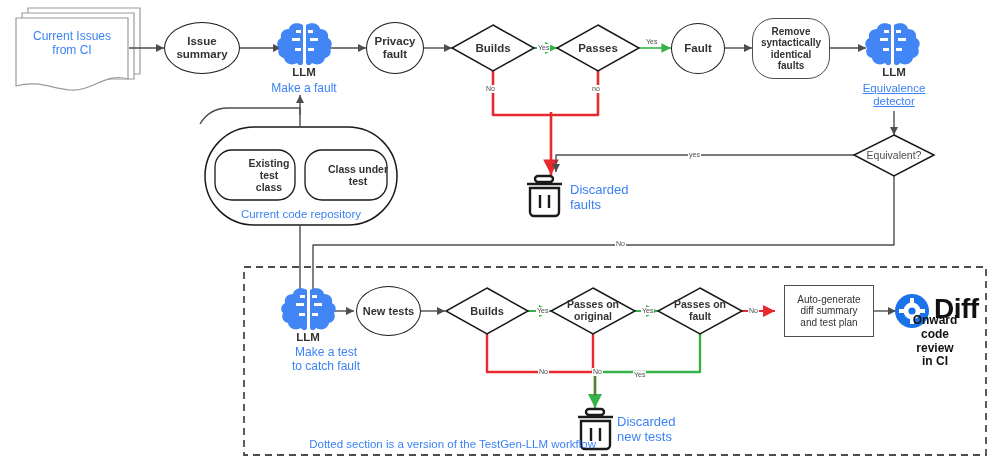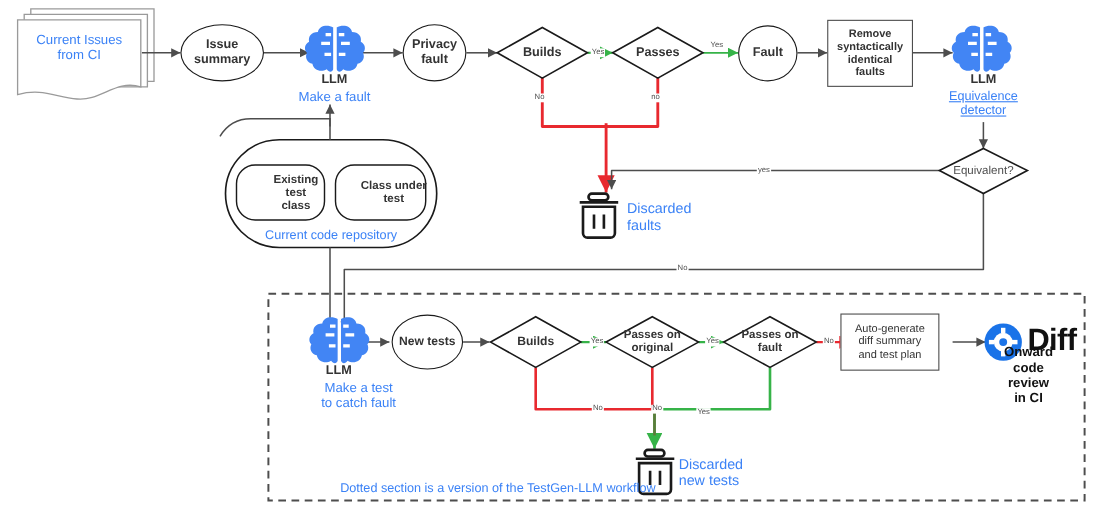--- a/index.html
+++ b/index.html
@@ -174,21 +174,21 @@
 
   <div class="diamond-wrap" style="left:452px;top:25px;width:82px;height:46px;">
     <div class="diamond-txt" style="font-size:11.5px;">Builds</div>
   </div>
   <div class="diamond-wrap" style="left:557px;top:25px;width:82px;height:46px;">
     <div class="diamond-txt" style="font-size:11.5px;">Passes</div>
   </div>
 
   <div class="node oval" style="left:671px;top:23px;width:54px;height:51px;font-size:11.5px;">Fault</div>
 
-  <div class="node rect" style="left:752px;top:18px;width:78px;height:61px;font-size:10px;white-space:pre-line;">Remove
+  <div class="node rect" style="left:752px;top:18px;width:78px;height:61px;font-size:10px;white-space:pre-line;border-radius:22px;">Remove
 syntactically
 identical
 faults</div>
 
   <div class="lbl bold" style="left:864px;top:66px;width:60px;font-size:11.5px;">LLM</div>
   <div class="lbl" style="left:845px;top:82px;width:98px;font-size:11.5px;white-space:pre-line;text-decoration:underline;">Equivalence
 detector</div>
 
   <div class="diamond-wrap" style="left:854px;top:135px;width:80px;height:41px;">
     <div class="diamond-txt" style="font-size:10.5px;font-weight:normal;color:#4d4d4d;">Equivalent?</div>
@@ -214,21 +214,21 @@
   </div>
   <div class="diamond-wrap" style="left:551px;top:288px;width:84px;height:46px;">
     <div class="diamond-txt" style="font-size:10.5px;white-space:pre-line;">Passes on
 original</div>
   </div>
   <div class="diamond-wrap" style="left:658px;top:288px;width:84px;height:46px;">
     <div class="diamond-txt" style="font-size:10.5px;white-space:pre-line;">Passes on
 fault</div>
   </div>
 
-  <div class="node rect" style="left:764px;top:285px;width:90px;height:52px;font-size:10px;font-weight:normal;white-space:pre-line;">Auto-generate
+  <div class="node rect" style="left:784px;top:285px;width:90px;height:52px;font-size:10px;font-weight:normal;white-space:pre-line;">Auto-generate
 diff summary
 and test plan</div>
 
   <div class="difftxt" style="left:934px;top:293px;font-size:28px;">Diff</div>
   <div class="lbl bold" style="left:895px;top:314px;width:80px;font-size:12px;white-space:pre-line;color:#111;">Onward
 code
 review
 in CI</div>
 
   <div class="lbl" style="left:617px;top:415px;width:90px;font-size:13px;text-align:left;white-space:pre-line;">Discarded

